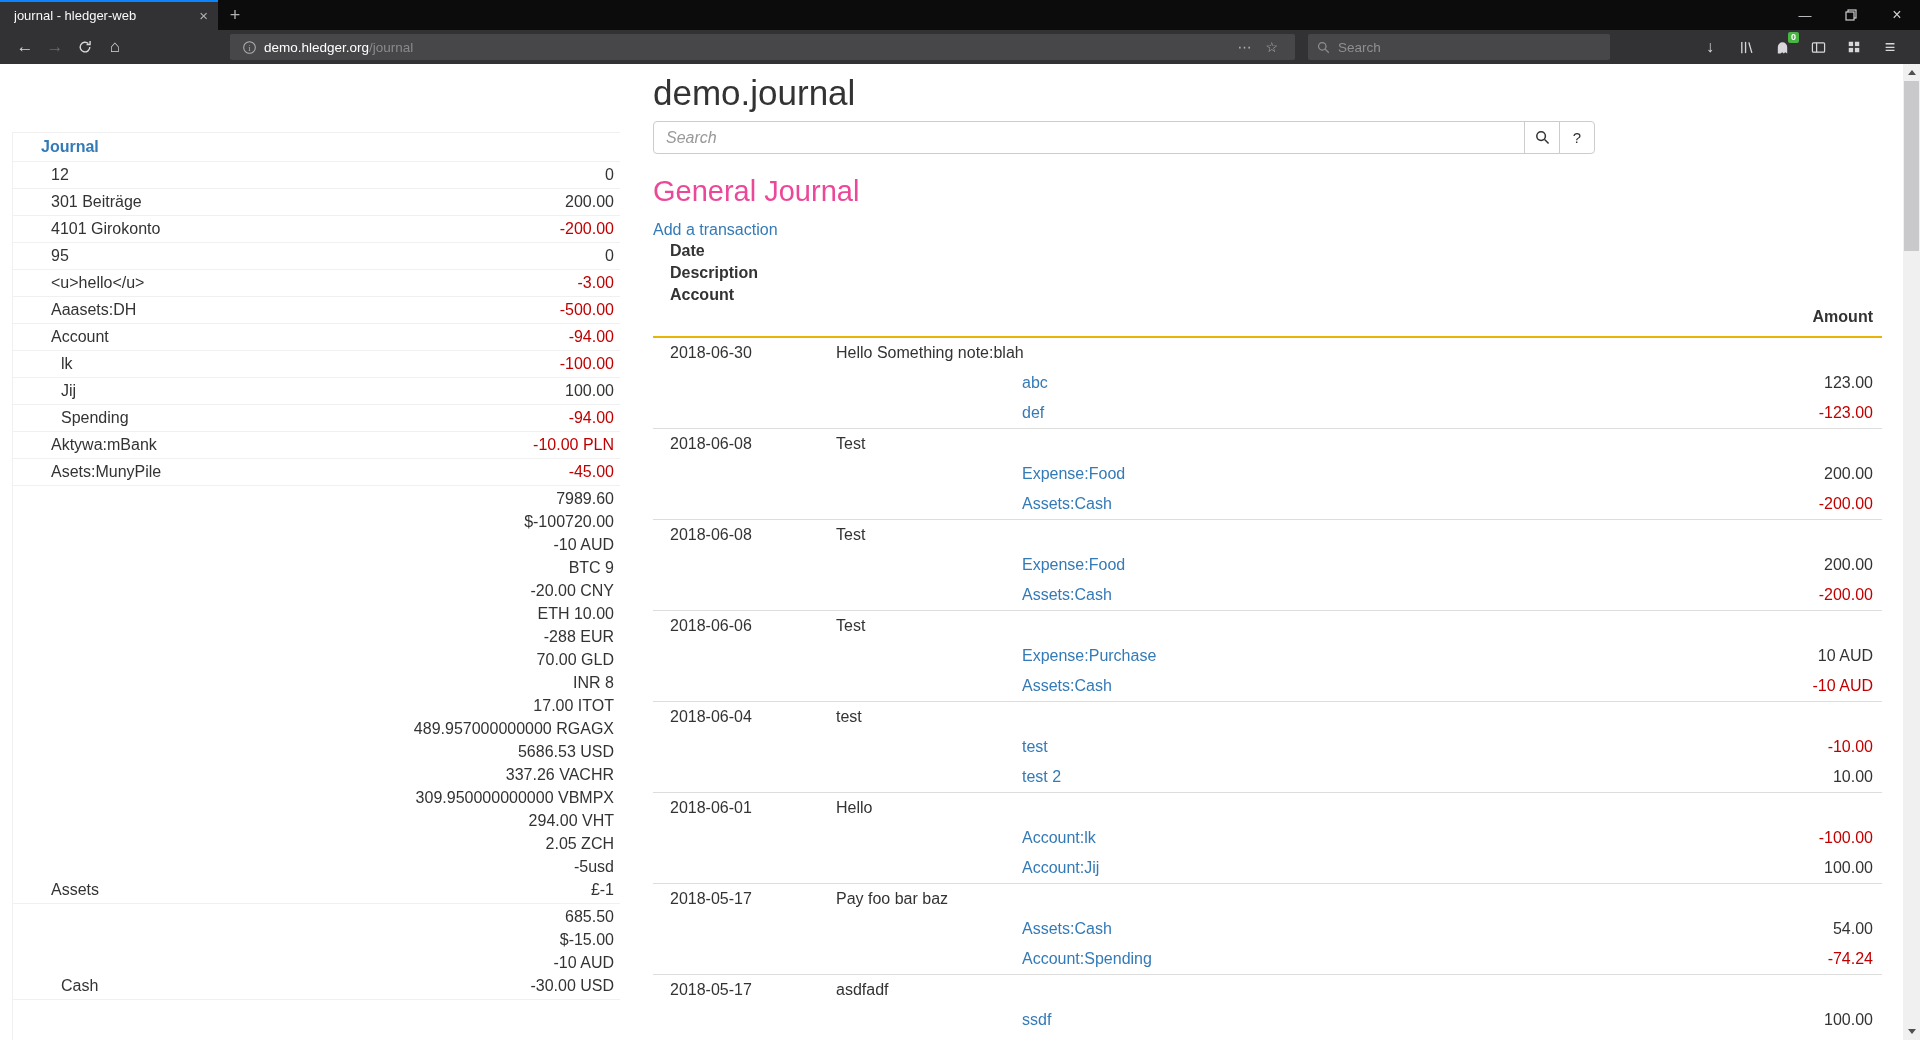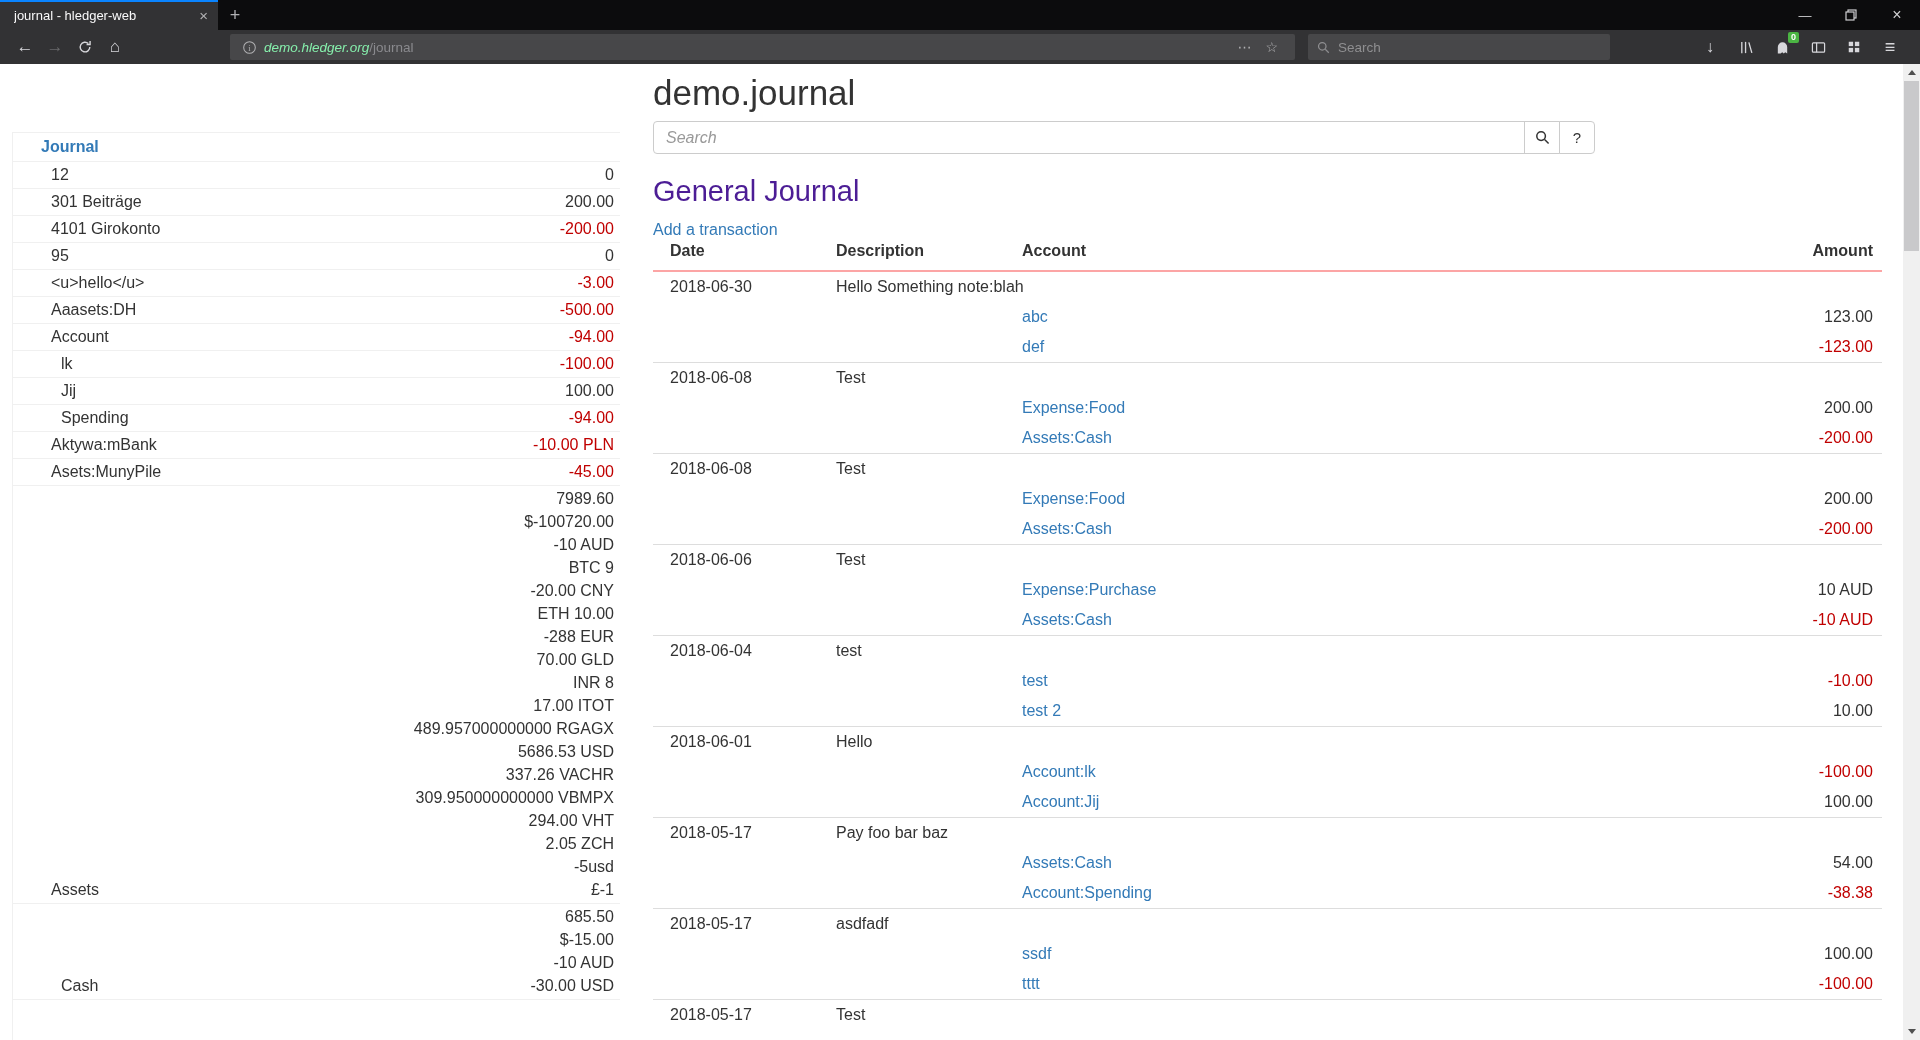--- a/index.html
+++ b/index.html
@@ -20,21 +20,21 @@
   .wincontrols { margin-left:auto; display:flex; align-items:stretch; }
   .winbtn { width:46px; display:flex; align-items:center; justify-content:center; color:#cfcfd1; font-size:13px; }
 
   .toolbar { position:absolute; top:30px; left:0; right:0; height:34px; background:#323234;
              display:flex; align-items:center; padding:0 10px; }
   .navbtn { width:30px; height:28px; display:flex; align-items:center; justify-content:center;
             color:var(--chrome-icon); font-size:17px; }
   .navbtn.disabled { color:#69696b; }
   .urlbar { width:1065px; height:26px; margin-left:100px; background:#474749; border-radius:2px;
             display:flex; align-items:center; padding:0 10px; font-size:13.5px; }
-  .url-host { color:#86efac;font-style:italic; }
+  .url-host { color:#ffffff; }
   .url-path { color:#8a8a8e; }
   .url-spacer { flex:1; }
   .url-action { color:#b1b1b3; font-size:14px; padding:0 7px; }
   .chrome-search { width:302px; height:26px; margin-left:13px; background:#474749; border-radius:2px;
                    display:flex; align-items:center; padding:0 9px; color:#8f8f91; font-size:13.5px; gap:8px; }
   .toolbar-icons { margin-left:auto; display:flex; align-items:center; gap:12px; margin-right:8px; }
   .tool-icon { position:relative; width:24px; height:24px; display:flex; align-items:center;
                justify-content:center; color:var(--chrome-icon); font-size:16px; }
   .badge { position:absolute; top:-3px; right:-5px; background:#4bb543; color:#fff; font-size:9px;
            line-height:11px; padding:0 3px; border-radius:2px; font-weight:bold; }
@@ -70,26 +70,26 @@
   
   .main { position:absolute; left:653px; top:0; width:1229px; bottom:0; overflow:hidden; padding-top:8px; }
   .page-title { font-size:35px; font-weight:500; color:#333; line-height:42px; }
   .search-group { margin-top:7px; display:flex; height:33px; }
   .search-input { width:872px; height:33px; border:1px solid #ccc; border-radius:4px 0 0 4px;
                   padding:0 12px; font-size:16px; color:#555; font-family:"Liberation Sans", sans-serif; outline:none; }
   .search-input::placeholder { color:#999; font-style:italic; }
   .sbtn { width:36px; height:33px; background:#fff; border:1px solid #ccc; margin-left:-1px;
           display:flex; align-items:center; justify-content:center; font-size:15px; color:#333; }
   .sbtn.last { border-radius:0 4px 4px 0; }
-  .section-heading { margin-top:20px; font-size:29px; font-weight:500; color:#4c1d95; line-height:34px; }
+  .section-heading { margin-top:20px; font-size:29px; font-weight:500; color:#ec4899; line-height:34px; }
   .add-link { display:inline-block; margin-top:12px; font-size:16px; color:var(--link);
               text-decoration:none; line-height:20px; }
 
   .jt-header { display:flex; font-weight:bold; font-size:16px; padding:0 9px 8px 17px;
-               border-bottom:2px solid #fca5a5; line-height:22px; }
+               border-bottom:2px solid #eab308; line-height:22px;flex-direction:column; }
   .jh-date { width:166px; } .jh-desc { width:186px; } .jh-acct { flex:1; } .jh-amt { text-align:right; }
   .txn { padding:0 9px 0 17px; }
   .txn + .txn { border-top:1px solid #ddd; }
   .txn-head { display:flex; }
   .t-date { width:166px; padding:5px 0; line-height:20px; }
   .t-desc { flex:1; padding:5px 0; line-height:20px; }
   .posting { display:flex; margin-left:352px; }
   .p-acct { flex:1; padding:5px 0; line-height:20px; color:var(--link); text-decoration:none; }
   .p-amt { padding:5px 0; line-height:20px; color:#333; }
   .p-amt.neg { color:var(--neg); }
@@ -454,21 +454,21 @@
       <span class="t-desc">Pay foo bar baz</span>
     </div>
     <div>
   <div class="posting">
     <a class="p-acct" href="#">Assets:Cash</a>
     <span class="p-amt">54.00</span>
   </div>
 
   <div class="posting">
     <a class="p-acct" href="#">Account:Spending</a>
-    <span class="p-amt neg">-38.38</span>
+    <span class="p-amt neg">-74.24</span>
   </div>
 </div>
   </div>
 
   <div class="txn">
     <div class="txn-head">
       <span class="t-date">2018-05-17</span>
       <span class="t-desc">asdfadf</span>
     </div>
     <div>

